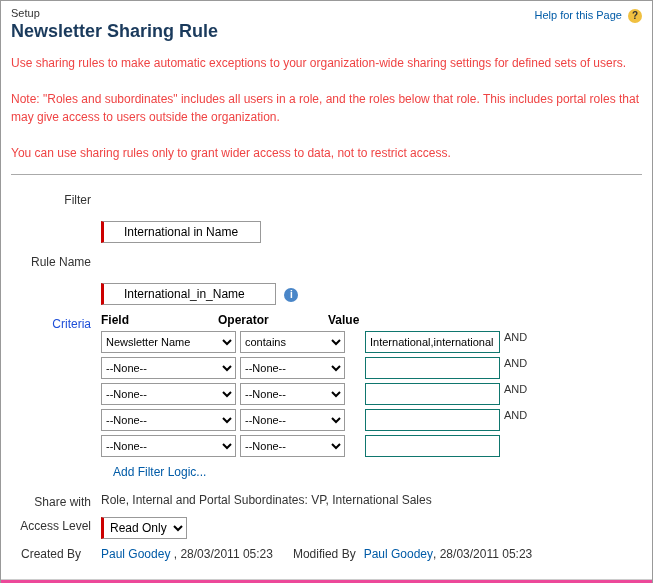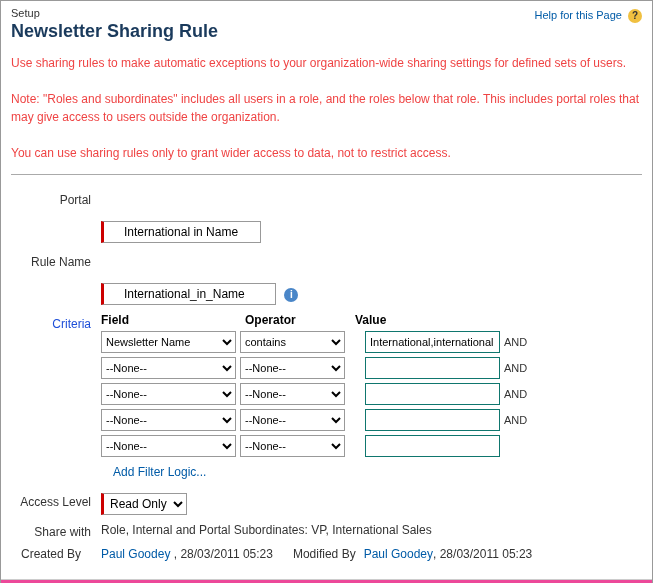--- a/index.html
+++ b/index.html
@@ -130,26 +130,25 @@
       padding-top: 4px;
       flex-shrink: 0;
     }
     .criteria-table {
       flex: 1;
     }
     .criteria-header {
       display: flex;
       margin-bottom: 4px;
     }
-    .col-field { width: 144px; font-weight: bold; font-size: 12px; }
+    .col-field { width: 117px; font-weight: bold; font-size: 12px; }
     .col-operator { width: 110px; font-weight: bold; font-size: 12px; }
     .col-value { width: 140px; font-weight: bold; font-size: 12px; }
     .criteria-row {
       display: flex;
-      align-items: center;
       margin-bottom: 4px;
     }
     .criteria-row select {
       font-size: 11px;
       height: 22px;
       border: 1px solid #999;
       background: #fff;
     }
     .field-select { width: 135px; margin-right: 4px; border-left: 3px solid #c00; }
     .operator-select { width: 105px; margin-right: 4px; }
@@ -261,21 +260,21 @@
     <p>Note: "Roles and subordinates" includes all users in a role, and the roles below that role. This includes portal roles that may give access to users outside the organization.</p>
     <br>
     <p>You can use sharing rules only to grant wider access to data, not to restrict access.</p>
   </div>
 
   <hr class="divider">
 
   <div class="form-section">
 
     <div class="form-row">
-      <div class="form-label">Portal</div>
+      <div class="form-label">Filter</div>
       <div class="form-field">
         <input type="text" class="text-input label-input" value="International in Name" style="">
       </div>
     </div>
 
     <div class="form-row">
       <div class="form-label">Rule Name</div>
       <div class="form-field">
         <input type="text" class="text-input rulename-input" value="International_in_Name" style="">
         <span class="info-icon">i</span>
@@ -345,34 +344,34 @@
           <input type="text" class="value-input" value="" style="">
         </div>
 
         <div>
           <a class="add-filter-link">Add Filter Logic...</a>
         </div>
       </div>
     </div>
 
     <div class="share-row">
+      <div class="share-label">Share with</div>
+      <div class="share-value">Role, Internal and Portal Subordinates: VP, International Sales</div>
+    </div>
+
+    <div class="share-row">
       <div class="share-label">Access Level</div>
       <div>
         <select class="access-select">
           <option>Read Only</option>
           <option>Read/Write</option>
         </select>
       </div>
     </div>
 
-    <div class="share-row">
-      <div class="share-label">Share with</div>
-      <div class="share-value">Role, Internal and Portal Subordinates: VP, International Sales</div>
-    </div>
-
     <div class="created-row">
       <div class="created-label">Created By</div>
       <div>
         <a class="created-link">Paul Goodey</a>
         <span>, 28/03/2011 05:23</span>
       </div>
       <div class="modified-section">
         <span class="modified-label">Modified By</span>
         <a class="created-link">Paul Goodey</a>
         <span>, 28/03/2011 05:23</span>

